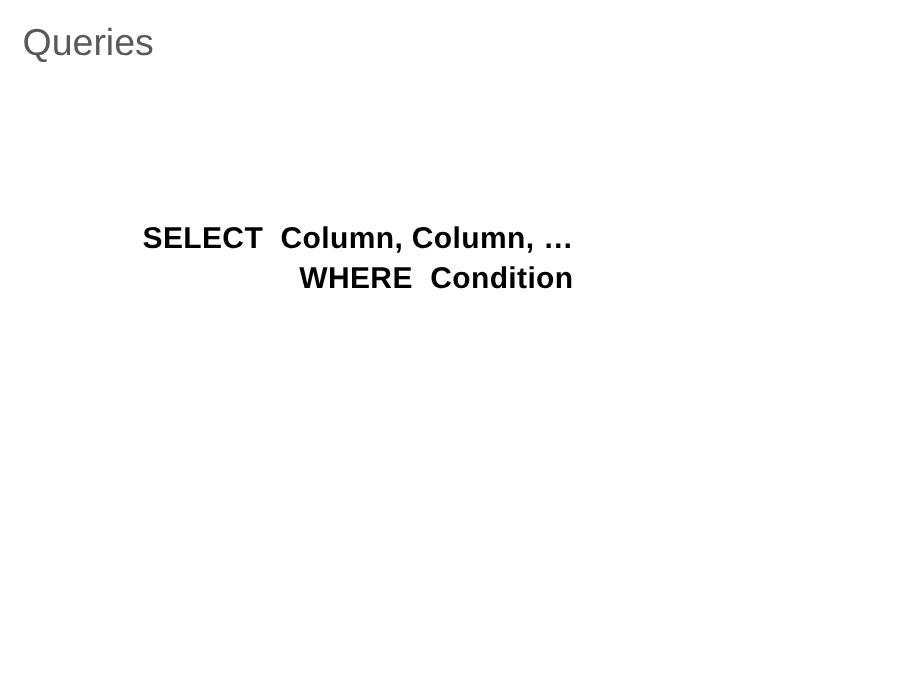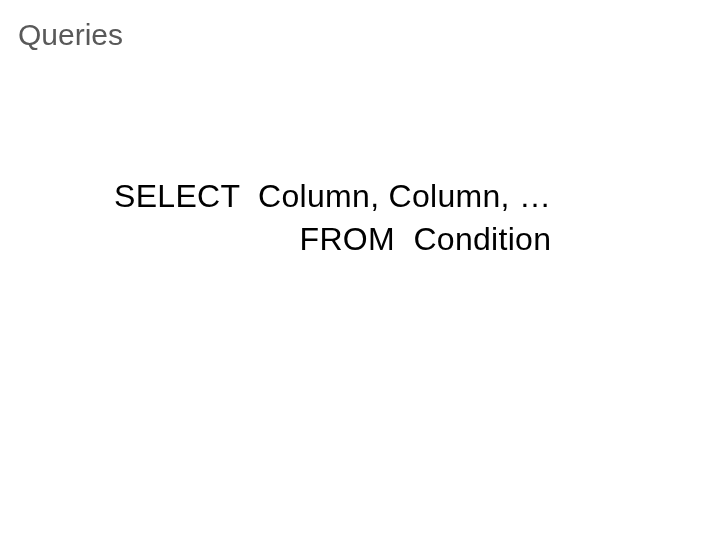--- a/index.html
+++ b/index.html
@@ -21,30 +21,31 @@
       top: 18px;
       left: 18px;
       font-size: 30px;
       color: #595959;
       font-weight: 400;
     }
     .content {
       position: absolute;
       top: 175px;
       left: 114px;
-      font-size: 32px;
+      font-size: 24px;
       color: #000000;
       line-height: 1.35;
       letter-spacing: 0.3px;
+      font-weight: bold;
     }
     .content-line {
       white-space: pre;
     }
   </style>
 </head>
 <body>
 
 <div class="slide-title">Queries</div>
 
 <div class="content">
   <div class="content-line">SELECT  Column, Column, …</div>
-  <div class="content-line">FROM  Condition</div>
+  <div class="content-line">WHERE  Condition</div>
 </div>
 
 </body></html>

